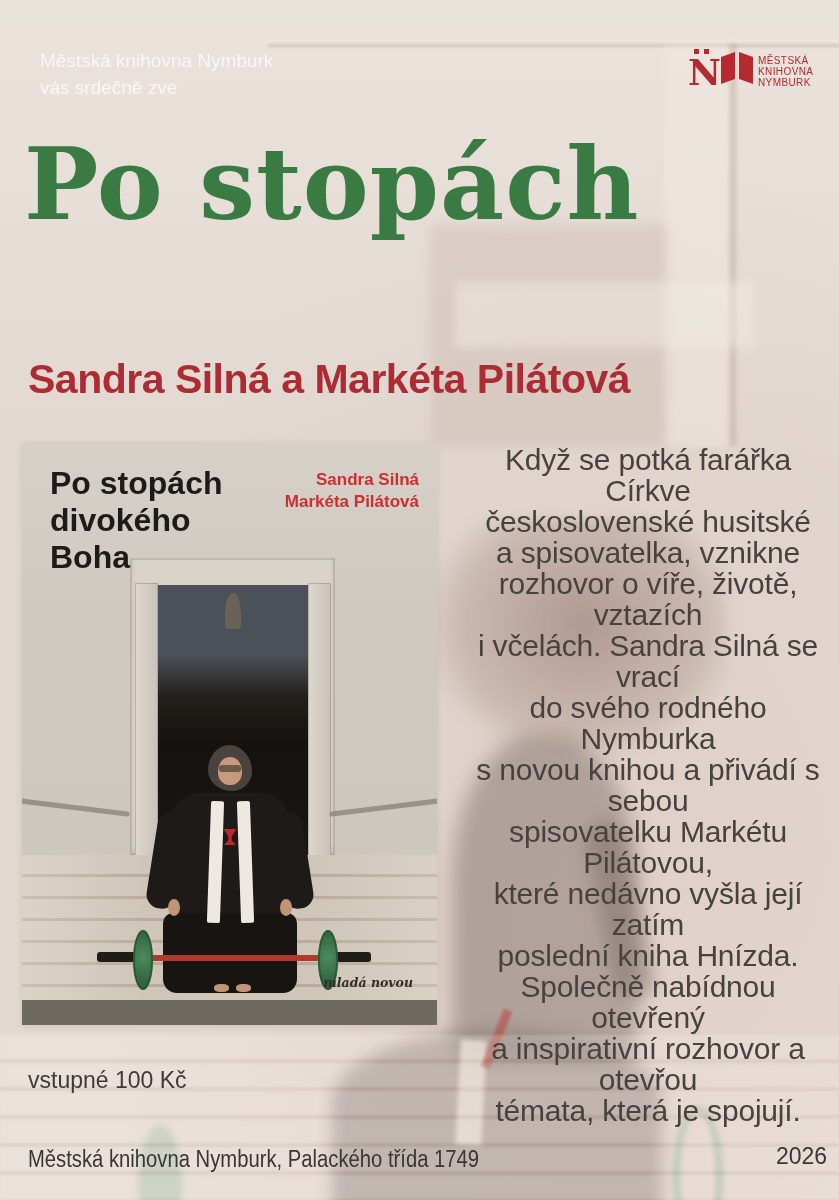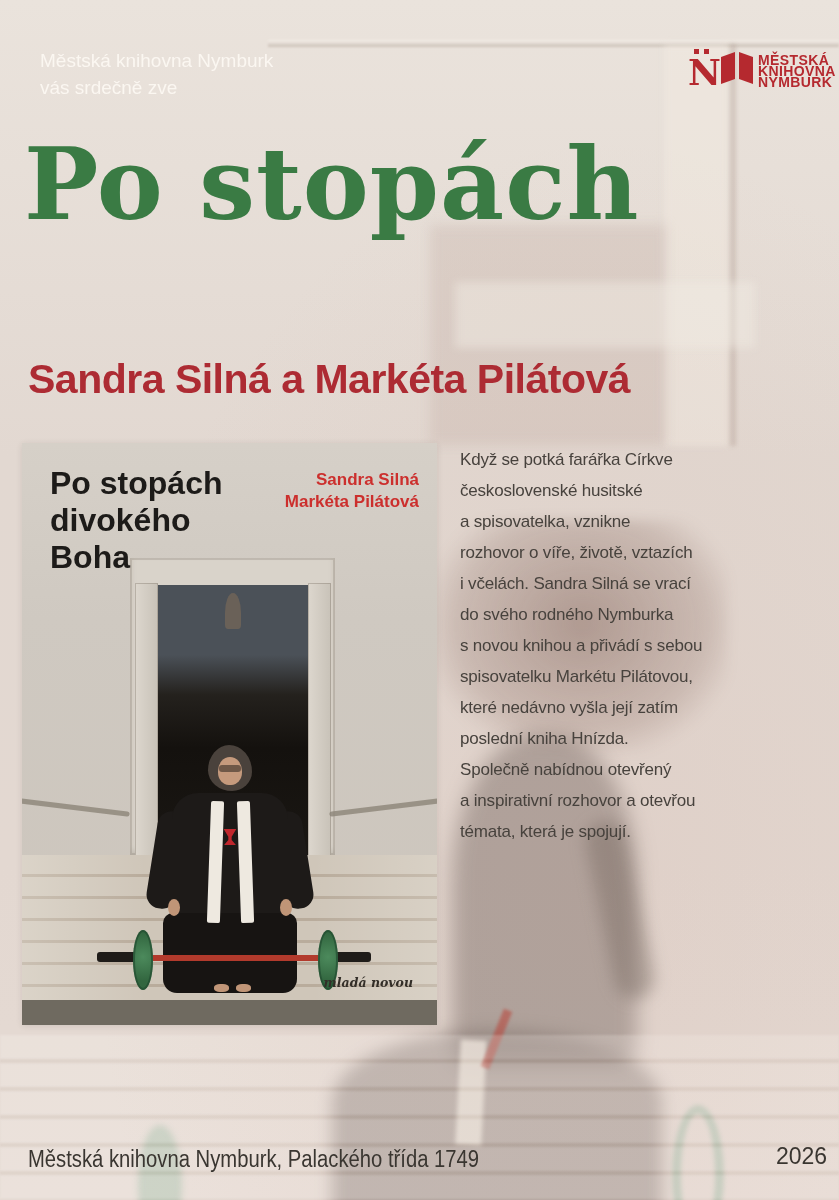--- a/index.html
+++ b/index.html
@@ -44,31 +44,31 @@
 
   
   .invite{left:40px;top:47px;font-size:19px;line-height:27px;color:rgba(252,248,242,.95);}
   .invite div{position:static;}
   .logo{left:688px;top:46px;width:130px;height:50px;}
   .logo-n{left:0;top:6px;width:30px;height:40px;color:var(--red-logo);
     font-family:"DejaVu Serif",serif;font-weight:bold;font-size:36px;line-height:40px;}
   .logo-n i{position:absolute;width:5px;height:5px;background:var(--red-logo);top:-3px;}
   .logo-n i.d1{left:6px;} .logo-n i.d2{left:16px;}
   .logo-book{left:32px;top:6px;}
-  .logo-text{left:70px;top:9px;font-size:14px;font-weight:bold;letter-spacing:.4px;
+  .logo-text{left:70px;top:9px;font-size:10px;font-weight:normal;letter-spacing:.4px;
     line-height:11px;color:var(--red-logo);white-space:pre-line;}
 
   
   .title{left:24px;top:124px;width:800px;margin:0;font-family:"DejaVu Serif",serif;
     font-weight:bold;font-size:99px;line-height:121px;letter-spacing:1px;color:var(--green-title);}
   .title span{position:static;display:block;}
   .subtitle{left:28px;top:356px;margin:0;font-size:41px;font-weight:bold;
     letter-spacing:-.5px;color:var(--red-subtitle);}
-  .description{left:460px;top:444px;width:376px;margin:0;font-size:17px;line-height:31px;
-    letter-spacing:-.2px;color:var(--text-dark);white-space:pre-line;}
+  .description{left:460px;top:444px;width:376px;margin:0;font-size:30px;line-height:31px;
+    letter-spacing:-.2px;color:var(--text-dark);white-space:pre-line;text-align:center;}
   .event{left:460px;top:852px;font-size:35px;font-weight:bold;line-height:48px;
     color:var(--red-event);white-space:pre-line;}
   .price{left:28px;top:1064px;font-size:23px;line-height:33px;color:#3e3a35;}
   .price div{position:static;}
   .footer-address{left:28px;top:1146px;font-size:23px;color:#3a3631;
     transform:scaleX(.88);transform-origin:left center;white-space:nowrap;}
   .footer-year{left:776px;top:1143px;font-size:23px;color:#3a3631;}
 
   
   .cover{left:22px;top:443px;width:415px;height:582px;overflow:hidden;
@@ -221,17 +221,18 @@
 do svého rodného Nymburka
 s novou knihou a přivádí s sebou
 spisovatelku Markétu Pilátovou,
 které nedávno vyšla její zatím
 poslední kniha Hnízda.
 Společně nabídnou otevřený
 a inspirativní rozhovor a otevřou
 témata, která je spojují.</p>
 
   <div class="price">
+    <div>vstupné 100 Kč</div>
   </div>
   <div class="footer-address">Městská knihovna Nymburk, Palackého třída 1749</div>
   <div class="footer-year">2026</div>
 
 </div>
 
 </body></html>

